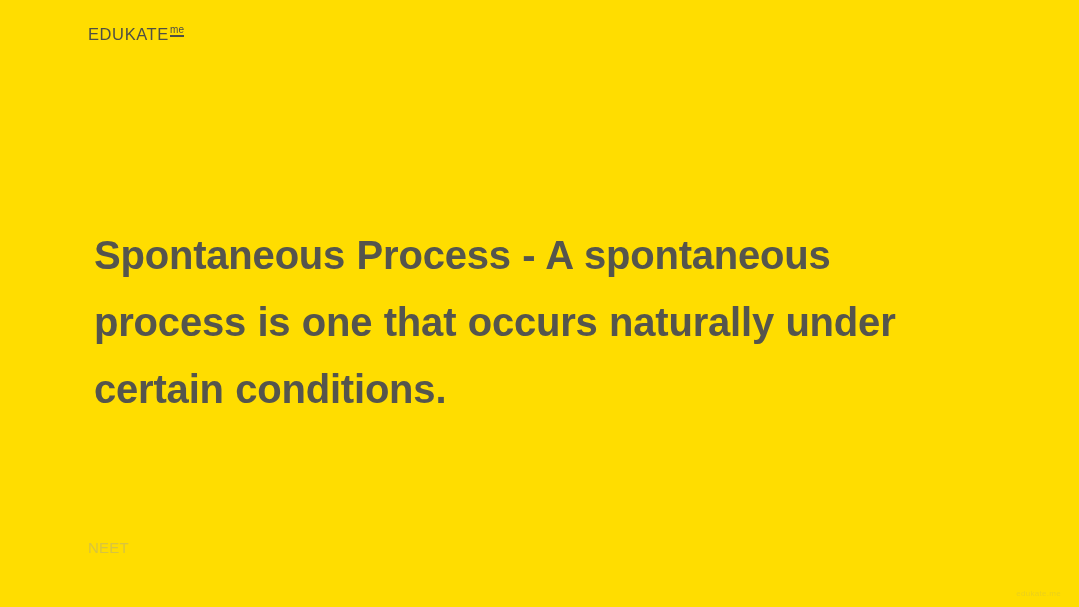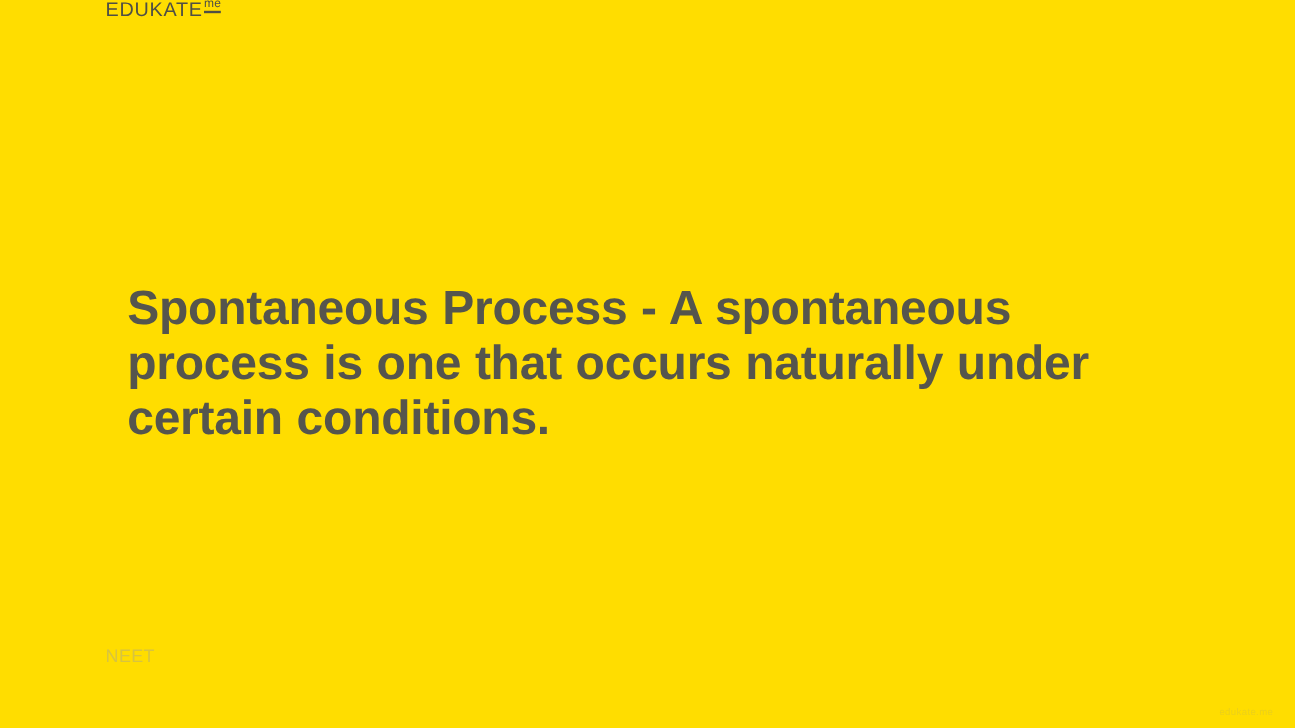--- a/index.html
+++ b/index.html
@@ -21,21 +21,21 @@
     width: 1079px;
     height: 607px;
     background: #FFDD00;
     overflow: hidden;
   }
 
   
   .brand {
     position: absolute;
     left: 88px;
-    top: 0;
+    top: 26px;
     display: flex;
     align-items: flex-start;
     color: #4F4F45;
     line-height: 1;
     user-select: none;
   }
 
   .brand-word {
     font-family: "Liberation Sans", sans-serif;
     font-size: 16.5px;
@@ -65,25 +65,25 @@
     height: 1.6px;
     background: #4F4F45;
   }
 
   
   .headline {
     position: absolute;
     left: 90px;
     top: 218px;
     width: 880px;
-    margin: 16px;
+    margin: 4px;
     font-family: "Liberation Sans", sans-serif;
     font-size: 40px;
     font-weight: 700;
-    line-height: 46px;
+    line-height: 67px;
     letter-spacing: -0.2px;
     color: #55554D;
     word-spacing: 0.5px;
   }
 
   
   .footer-meta {
     position: absolute;
     left: 88px;
     top: 534px;

